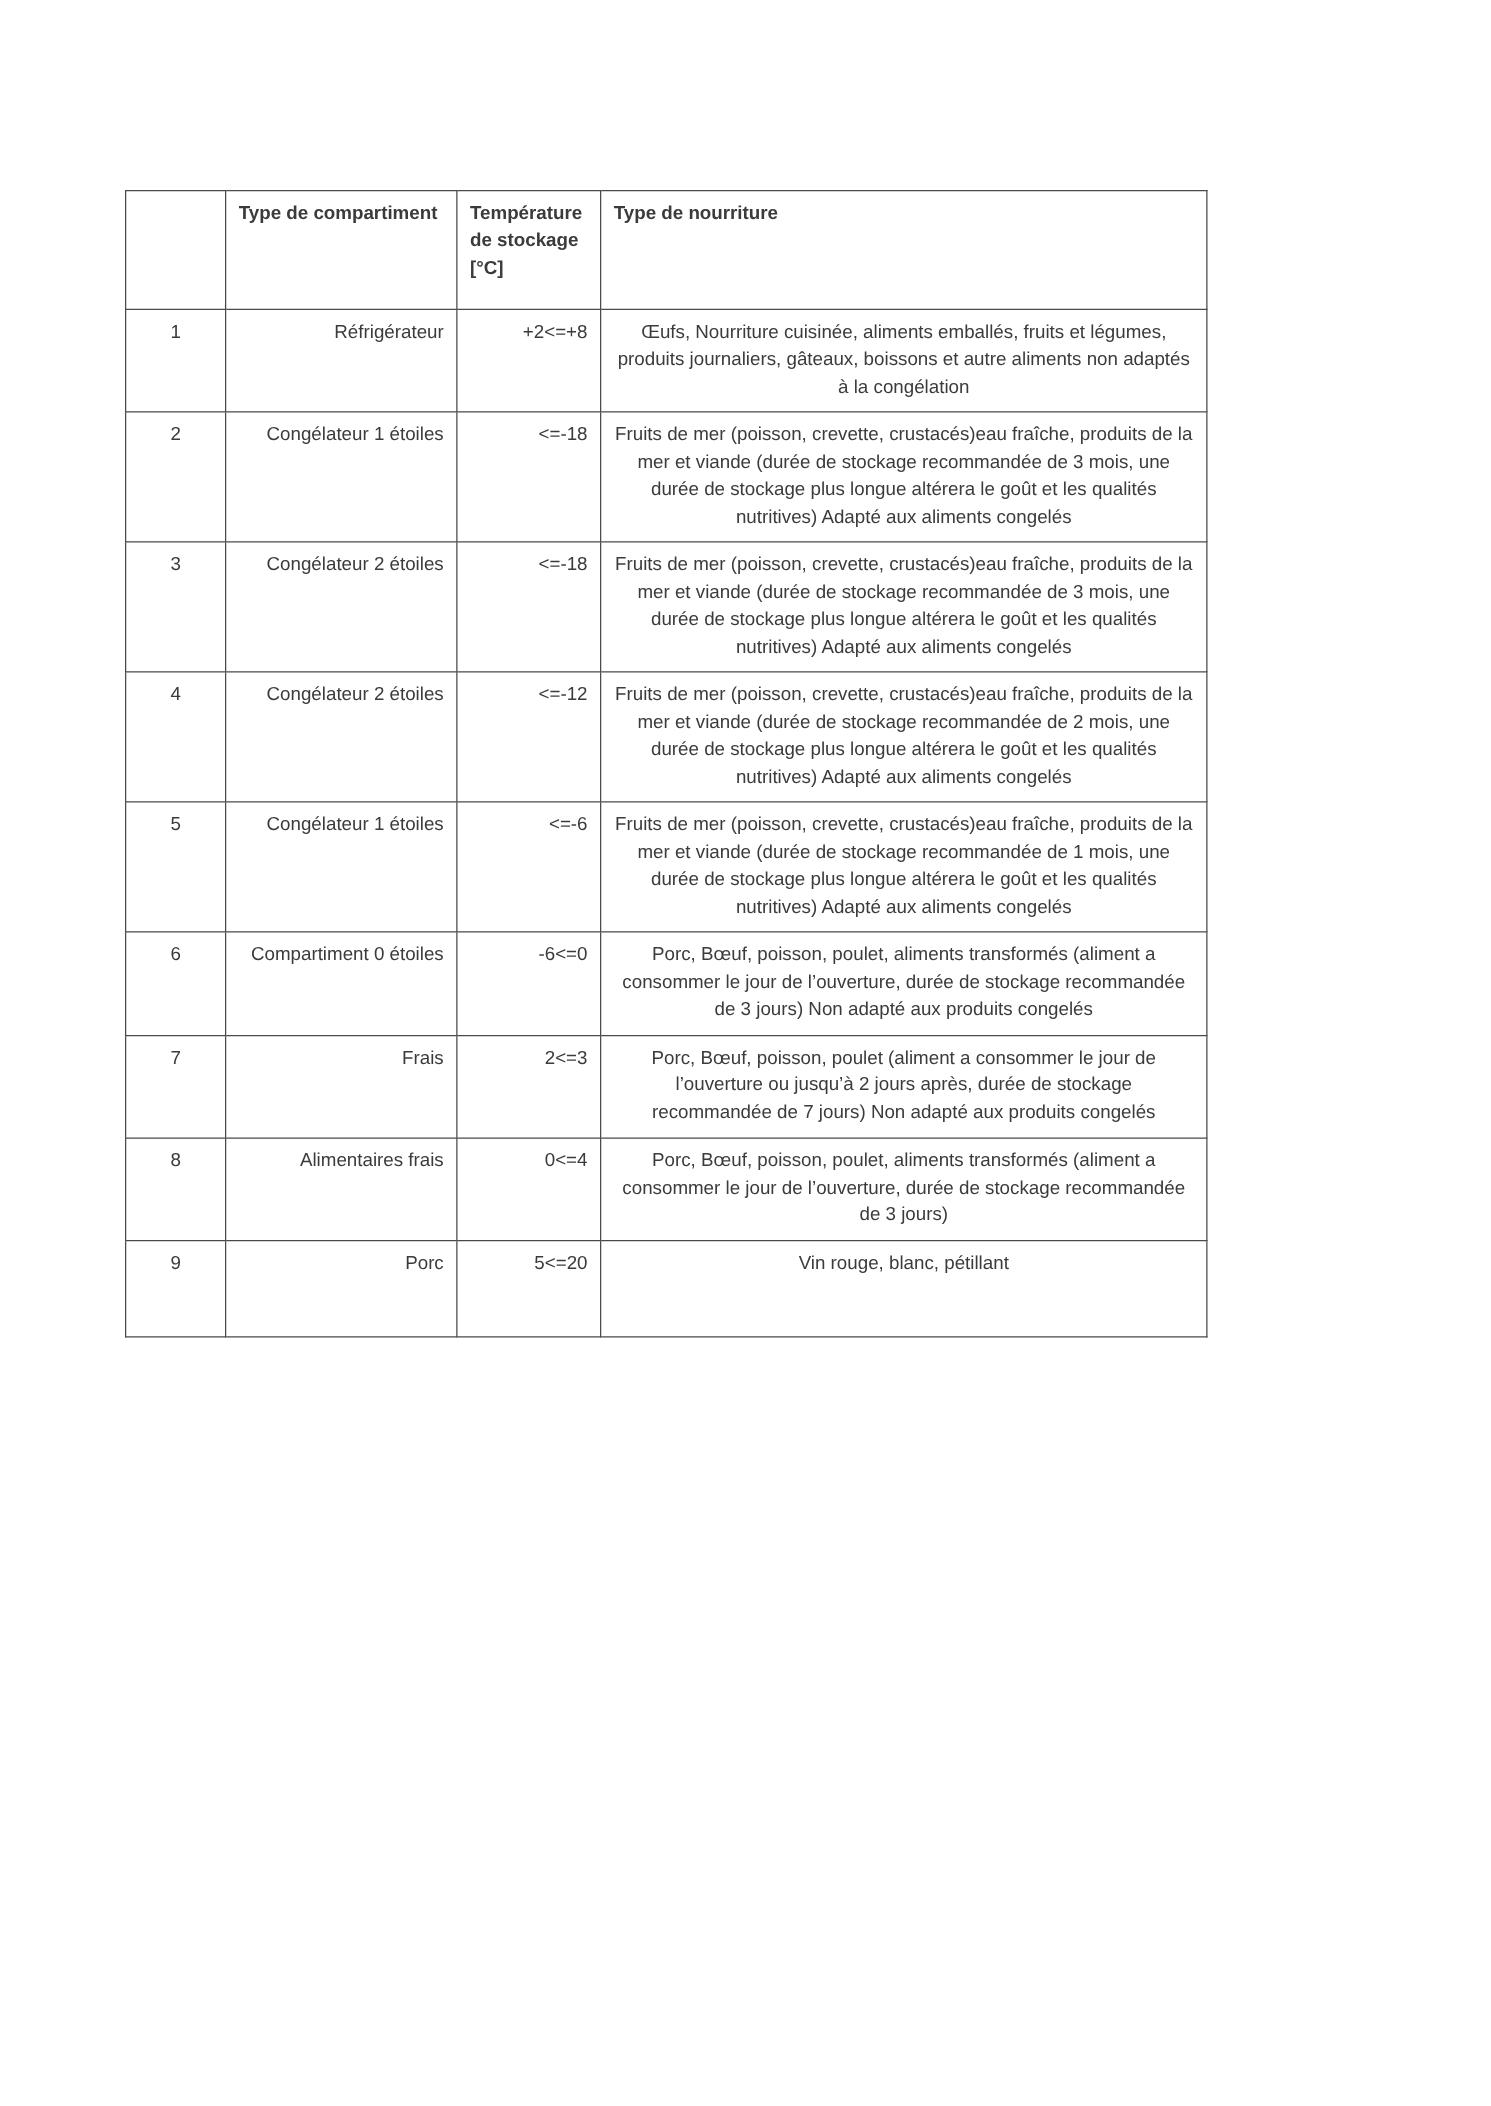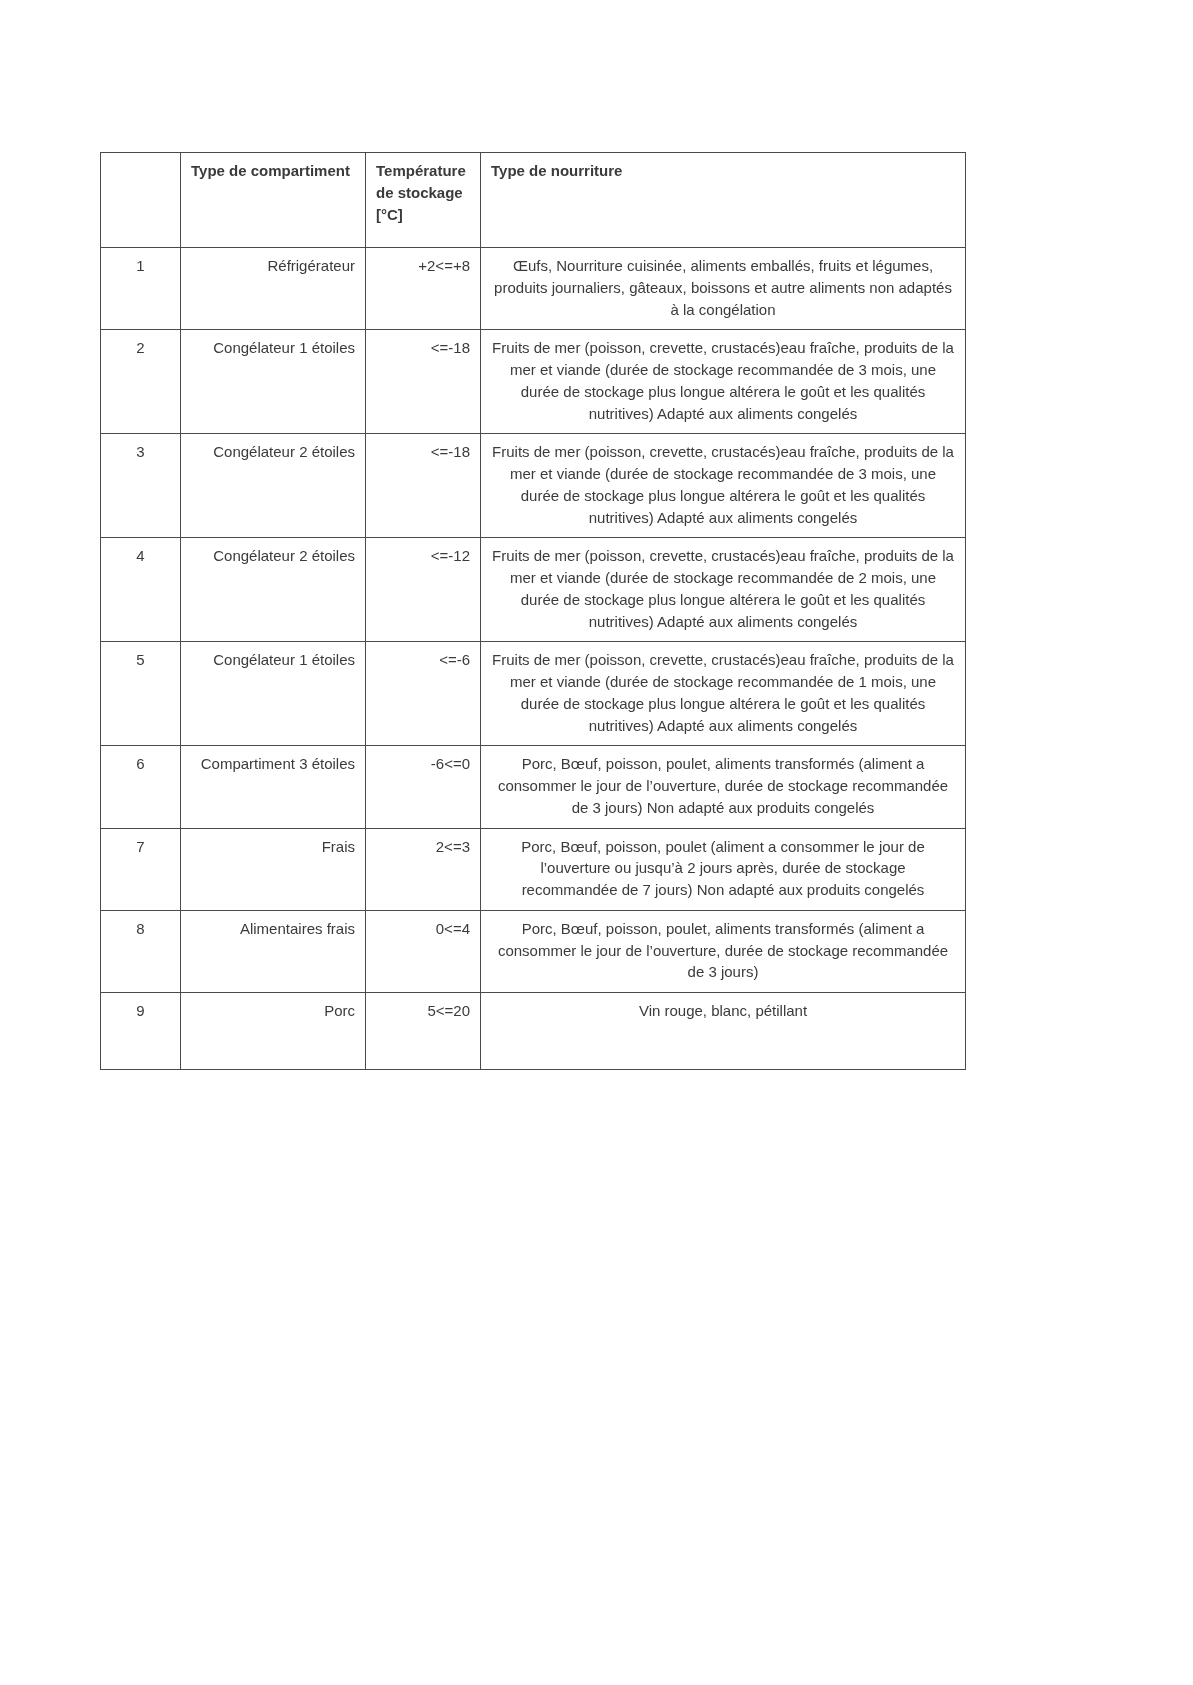--- a/index.html
+++ b/index.html
@@ -108,21 +108,21 @@
         <td class="food-cell">Fruits de mer (poisson, crevette, crustacés)eau fraîche, produits de la mer et viande (durée de stockage recommandée de 2 mois, une durée de stockage plus longue altérera le goût et les qualités nutritives) Adapté aux aliments congelés</td>
       </tr>
       <tr>
         <td class="num-cell">5</td>
         <td class="type-cell">Congélateur 1 étoiles</td>
         <td class="temp-cell">&lt;=-6</td>
         <td class="food-cell">Fruits de mer (poisson, crevette, crustacés)eau fraîche, produits de la mer et viande (durée de stockage recommandée de 1 mois, une durée de stockage plus longue altérera le goût et les qualités nutritives) Adapté aux aliments congelés</td>
       </tr>
       <tr class="row-mid">
         <td class="num-cell">6</td>
-        <td class="type-cell">Compartiment 3 étoiles</td>
+        <td class="type-cell">Compartiment 0 étoiles</td>
         <td class="temp-cell">-6&lt;=0</td>
         <td class="food-cell">Porc, Bœuf, poisson, poulet, aliments transformés (aliment a consommer le jour de l’ouverture, durée de stockage recommandée de 3 jours) Non adapté aux produits congelés</td>
       </tr>
       <tr>
         <td class="num-cell">7</td>
         <td class="type-cell">Frais</td>
         <td class="temp-cell">2&lt;=3</td>
         <td class="food-cell">Porc, Bœuf, poisson, poulet (aliment a consommer le jour de l’ouverture ou jusqu’à 2 jours après, durée de stockage recommandée de 7 jours) Non adapté aux produits congelés</td>
       </tr>
       <tr>

